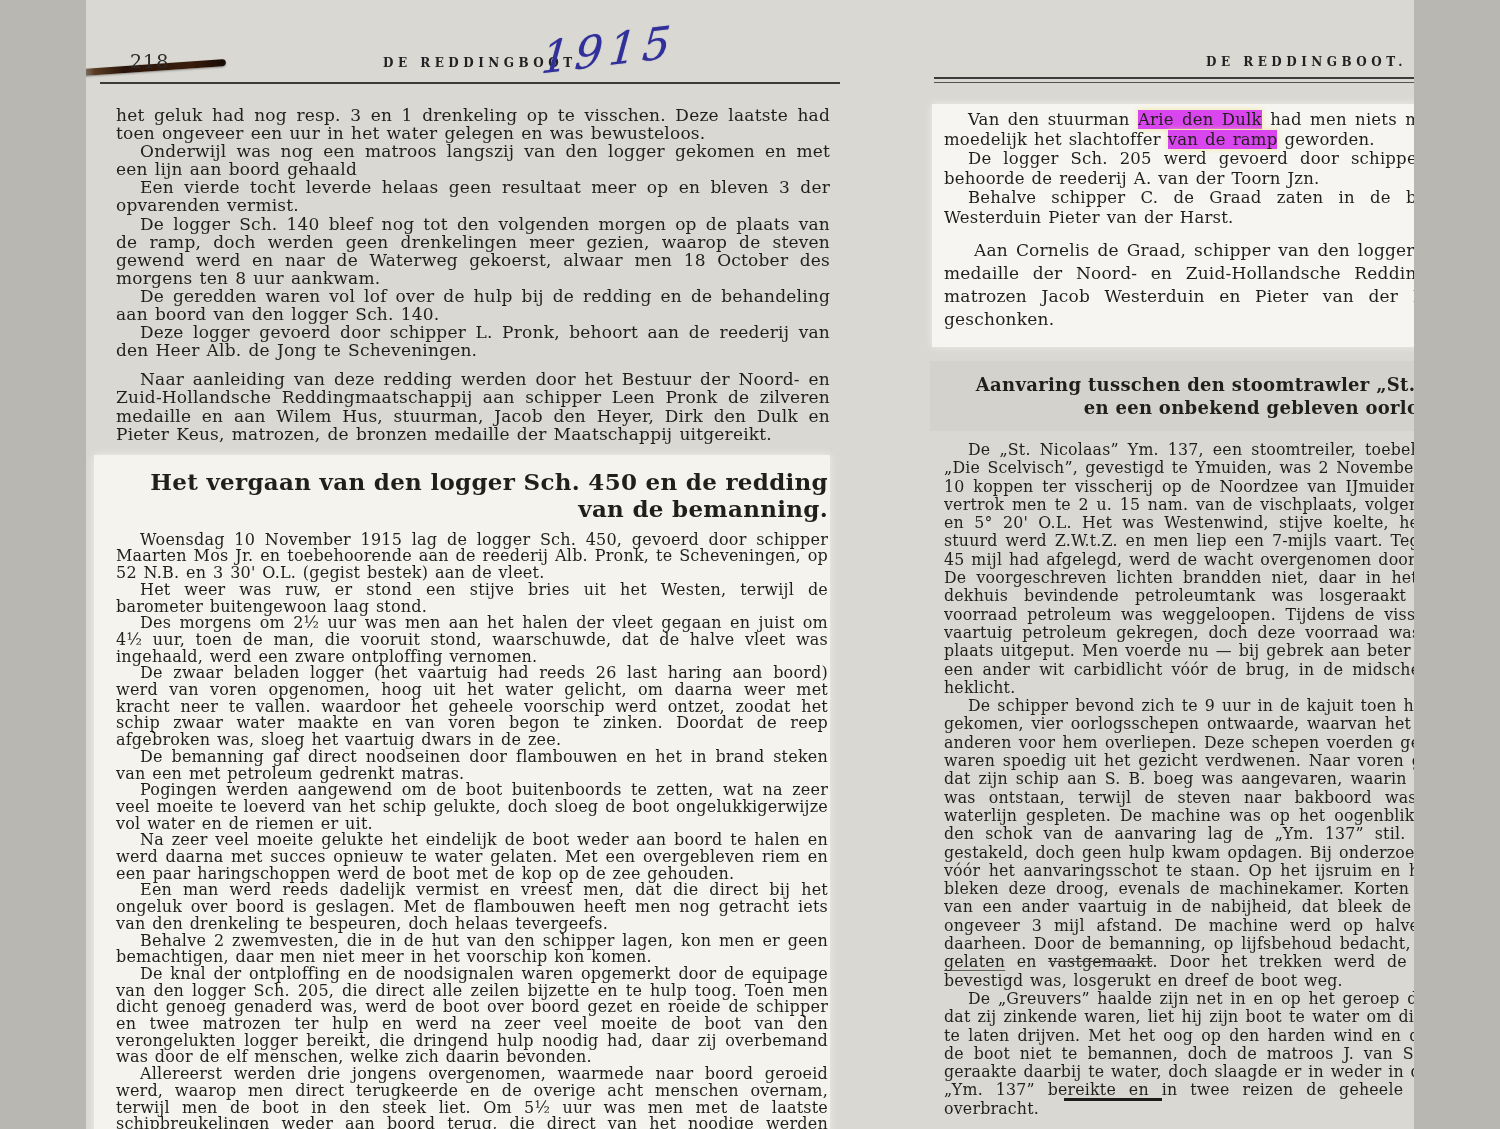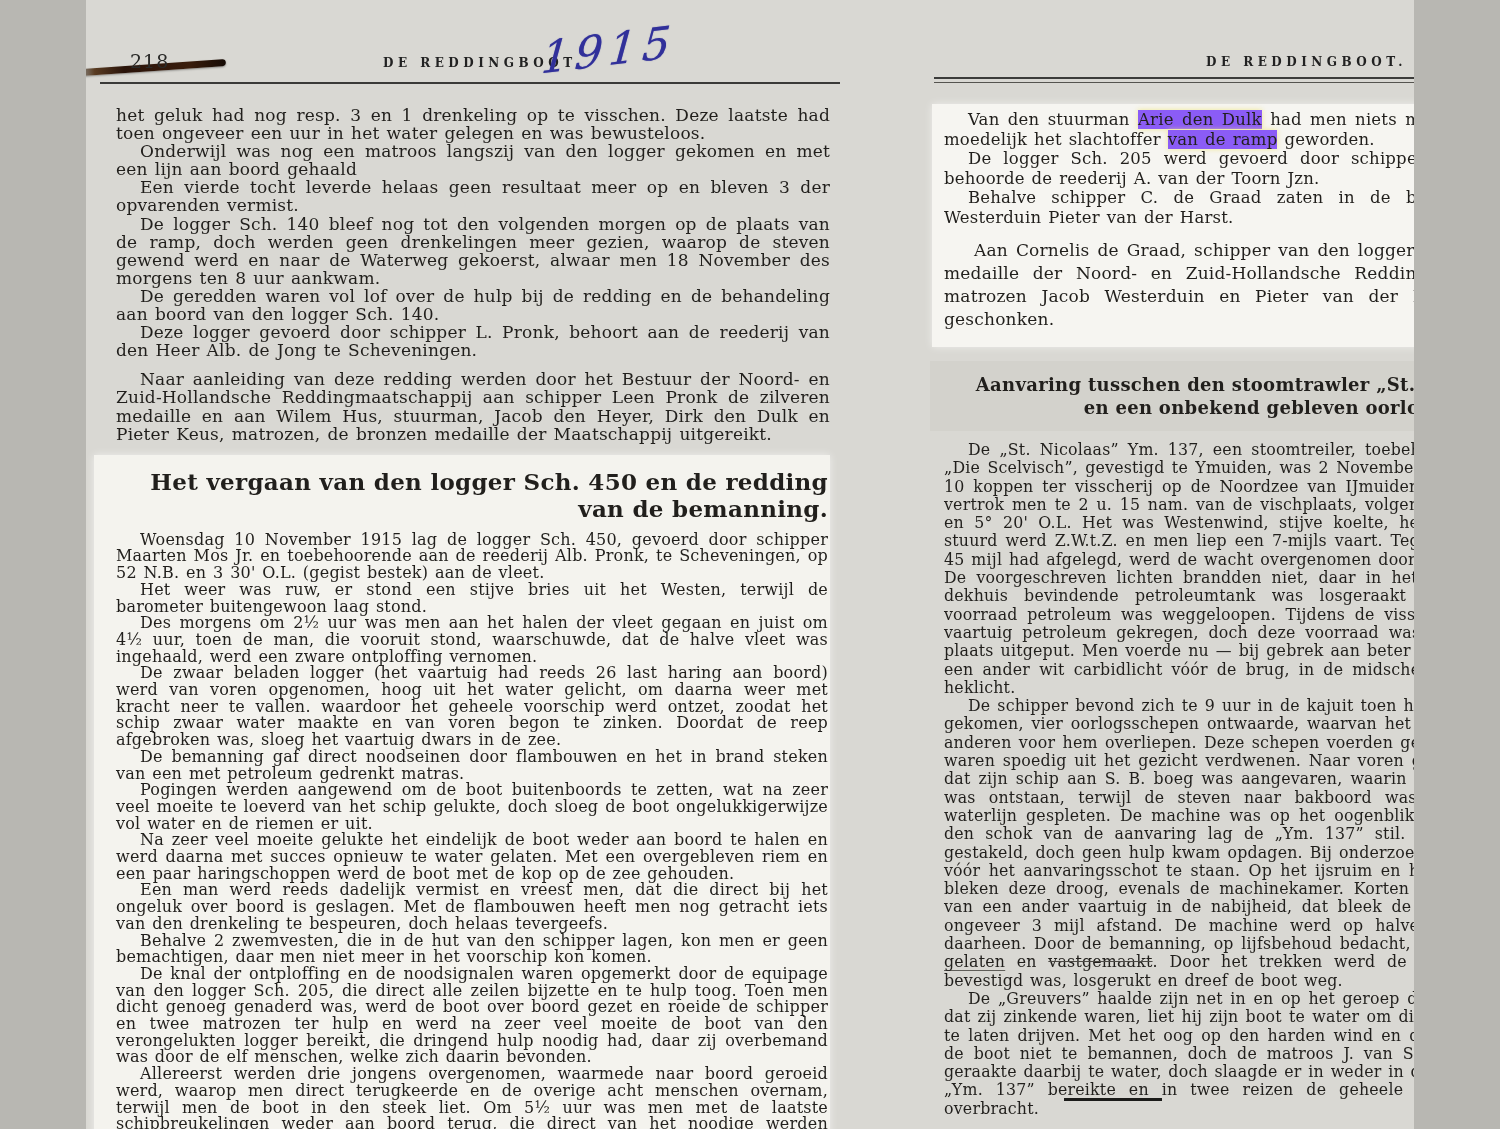--- a/index.html
+++ b/index.html
@@ -66,21 +66,21 @@
   .head-band{
     background:#d3d2cc;
     margin:14px 0 0 -14px;
     padding:12px 0 12px 14px;
     text-align:center;
   }
   .h-right{font-size:18px;font-weight:bold;line-height:23px;letter-spacing:.3px;}
   .sec-right{font-size:15.8px;line-height:18.3px;margin-top:10px;}
   .end-rule{position:absolute;left:978px;top:1098px;width:98px;height:3px;background:#1b1b19;}
   
-  .m-highlight{background:#8b5cf6;box-shadow:0 0 5px rgba(239,231,131,.9);}
+  .m-highlight{background:#d946ef;box-shadow:0 0 5px rgba(239,231,131,.9);}
   .m-underline{text-decoration:underline;text-decoration-color:#5f5d58;text-underline-offset:3px;}
   .m-strike{text-decoration:line-through;text-decoration-color:#4d4b46;}
 </style>
 </head>
 <body>
 
 <div id="canvas">
 
   <div class="pen-mark"></div>
   <div class="pnum-left">218</div>
@@ -91,21 +91,21 @@
   <div class="title title-right">DE REDDINGBOOT.</div>
   <div class="pnum-right">2</div>
   <div class="rule-right rr1"></div>
   <div class="rule-right rr2"></div>
 
   <div class="col col-left">
     <div class="sec-top">
         <p class="para noindent"><span>het geluk had nog resp. 3 en 1 drenkeling op te visschen. Deze laatste had toen ongeveer een uur in het water gelegen en was bewusteloos.</span></p>
         <p class="para"><span>Onderwijl was nog een matroos langszij van den logger gekomen en met een lijn aan boord gehaald</span></p>
         <p class="para"><span>Een vierde tocht leverde helaas geen resultaat meer op en bleven 3 der opvarenden vermist.</span></p>
-        <p class="para"><span>De logger Sch. 140 bleef nog tot den volgenden morgen op de plaats van de ramp, doch werden geen drenkelingen meer gezien, waarop de steven gewend werd en naar de Waterweg gekoerst, alwaar men 18 November des morgens ten 8 uur aankwam.</span></p>
+        <p class="para"><span>De logger Sch. 140 bleef nog tot den volgenden morgen op de plaats van de ramp, doch werden geen drenkelingen meer gezien, waarop de steven gewend werd en naar de Waterweg gekoerst, alwaar men 18 October des morgens ten 8 uur aankwam.</span></p>
         <p class="para"><span>De geredden waren vol lof over de hulp bij de redding en de behandeling aan boord van den logger Sch. 140.</span></p>
         <p class="para"><span>Deze logger gevoerd door schipper L. Pronk, behoort aan de reederij van den Heer Alb. de Jong te Scheveningen.</span></p>
         <p class="para gap"><span>Naar aanleiding van deze redding werden door het Bestuur der Noord- en Zuid-Hollandsche Reddingmaatschappij aan schipper Leen Pronk de zilveren medaille en aan Wilem Hus, stuurman, Jacob den Heyer, Dirk den Dulk en Pieter Keus, matrozen, de bronzen medaille der Maatschappij uitgereikt.</span></p>
       </div>
     <div class="white-sec">
       <h2 class="h-left">Het vergaan van den logger Sch. 450 en de redding van de bemanning.</h2>
       <div class="sec-bottom">
           <p class="para"><span>Woensdag 10 November 1915 lag de logger Sch. 450, gevoerd door schipper Maarten Mos Jr. en toebehoorende aan de reederij Alb. Pronk, te Scheveningen, op 52 N.B. en 3 30' O.L. (gegist bestek) aan de vleet.</span></p>
           <p class="para"><span>Het weer was ruw, er stond een stijve bries uit het Westen, terwijl de barometer buitengewoon laag stond.</span></p>
           <p class="para"><span>Des morgens om 2½ uur was men aan het halen der vleet gegaan en juist om 4½ uur, toen de man, die vooruit stond, waarschuwde, dat de halve vleet was ingehaald, werd een zware ontploffing vernomen.</span></p>

